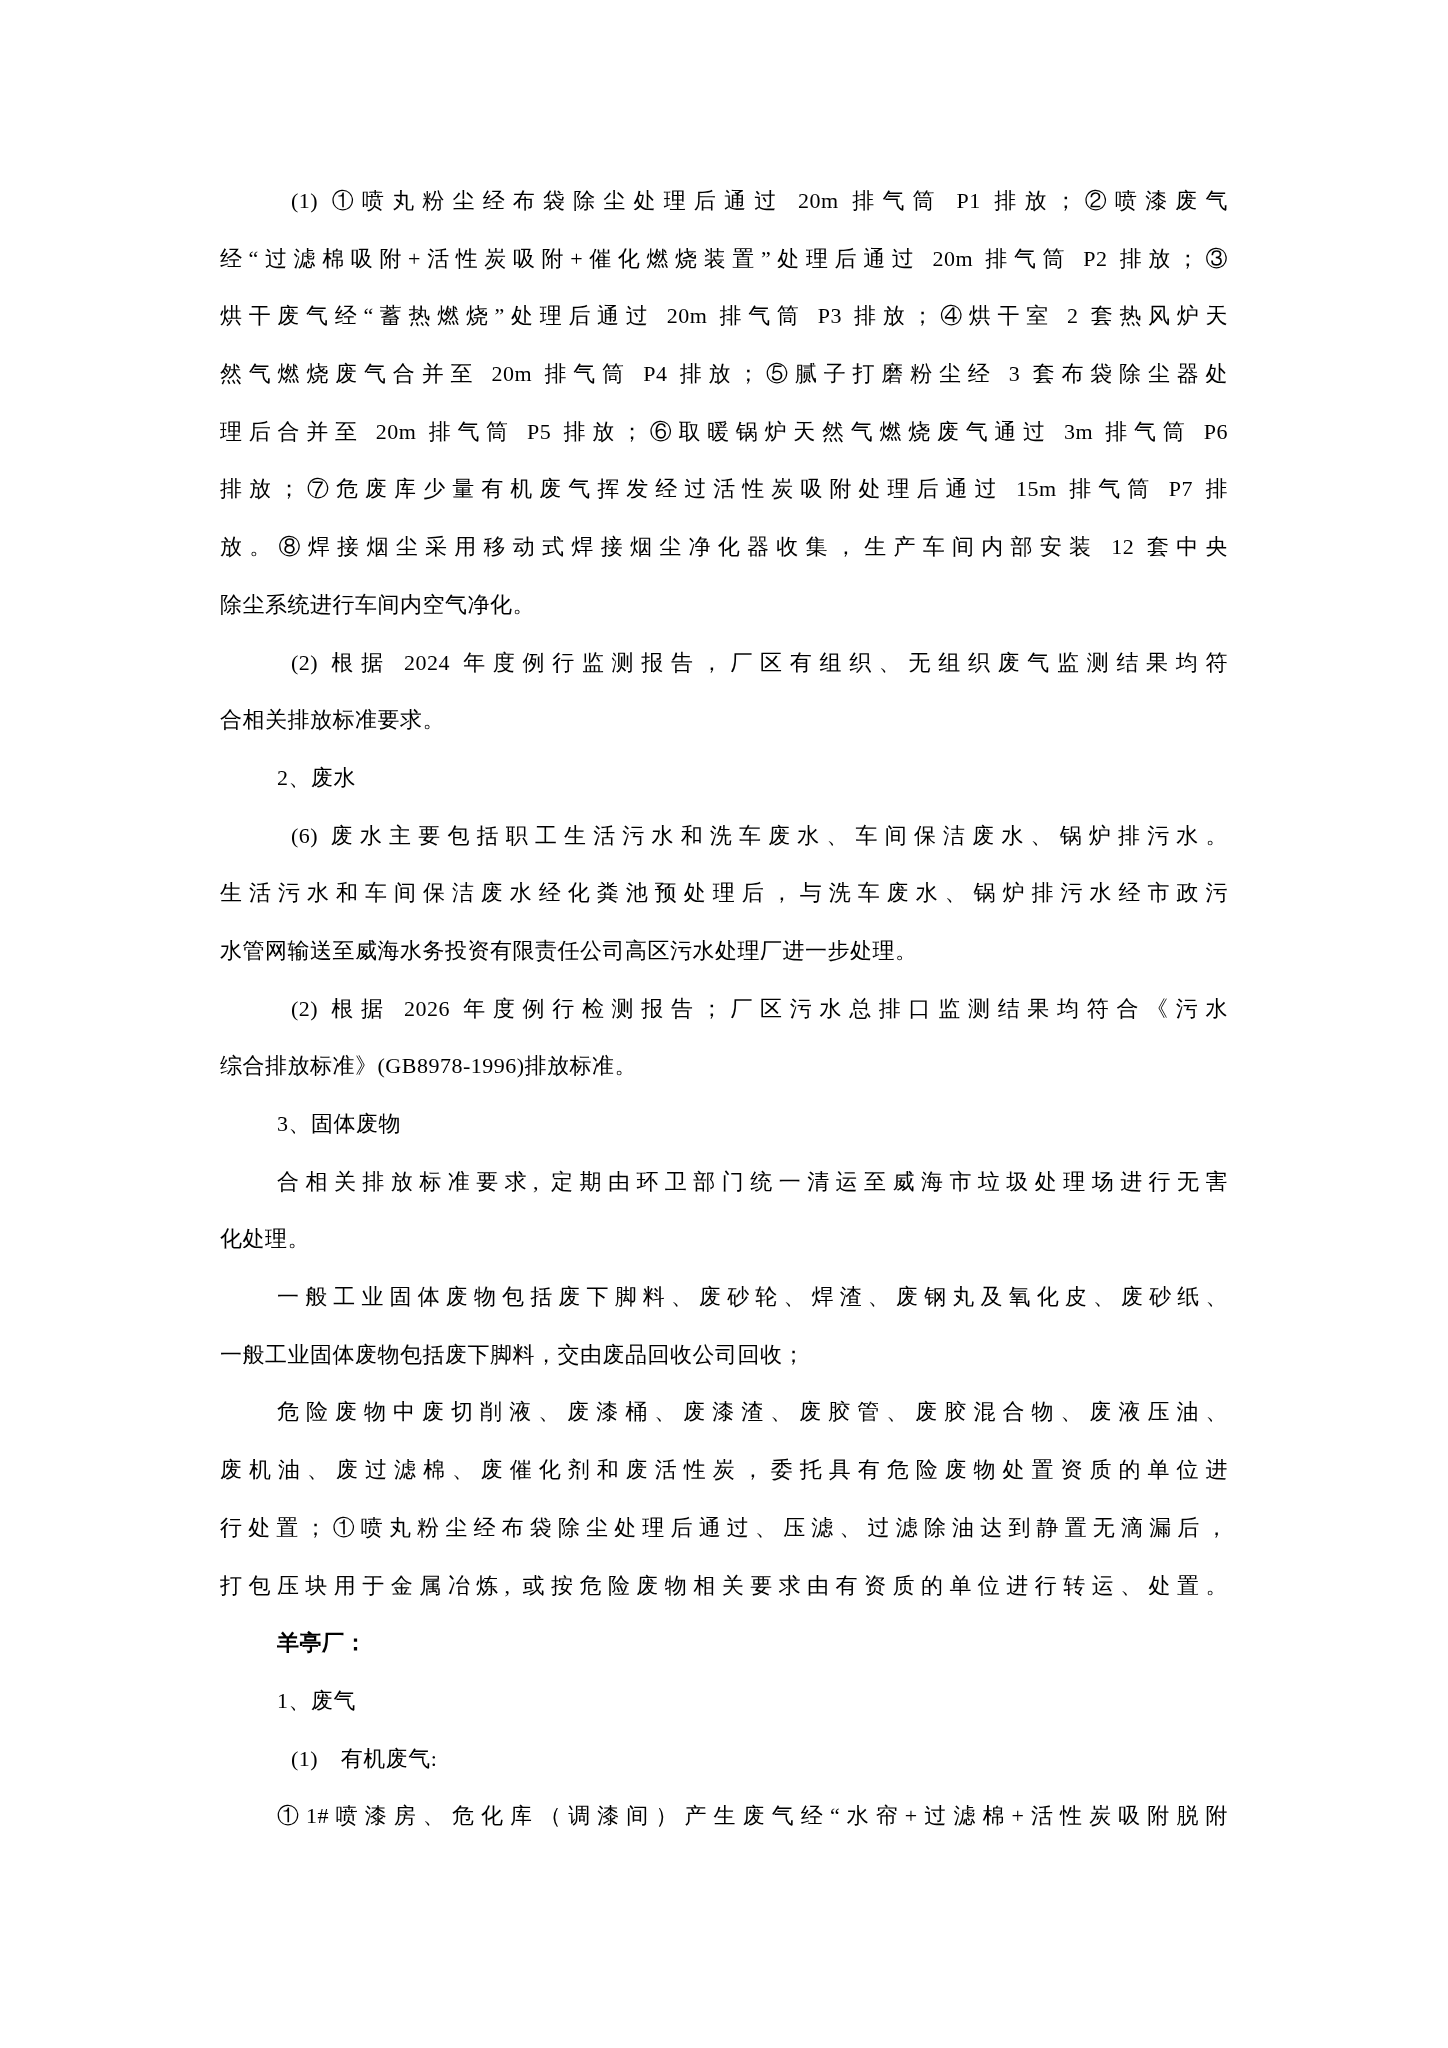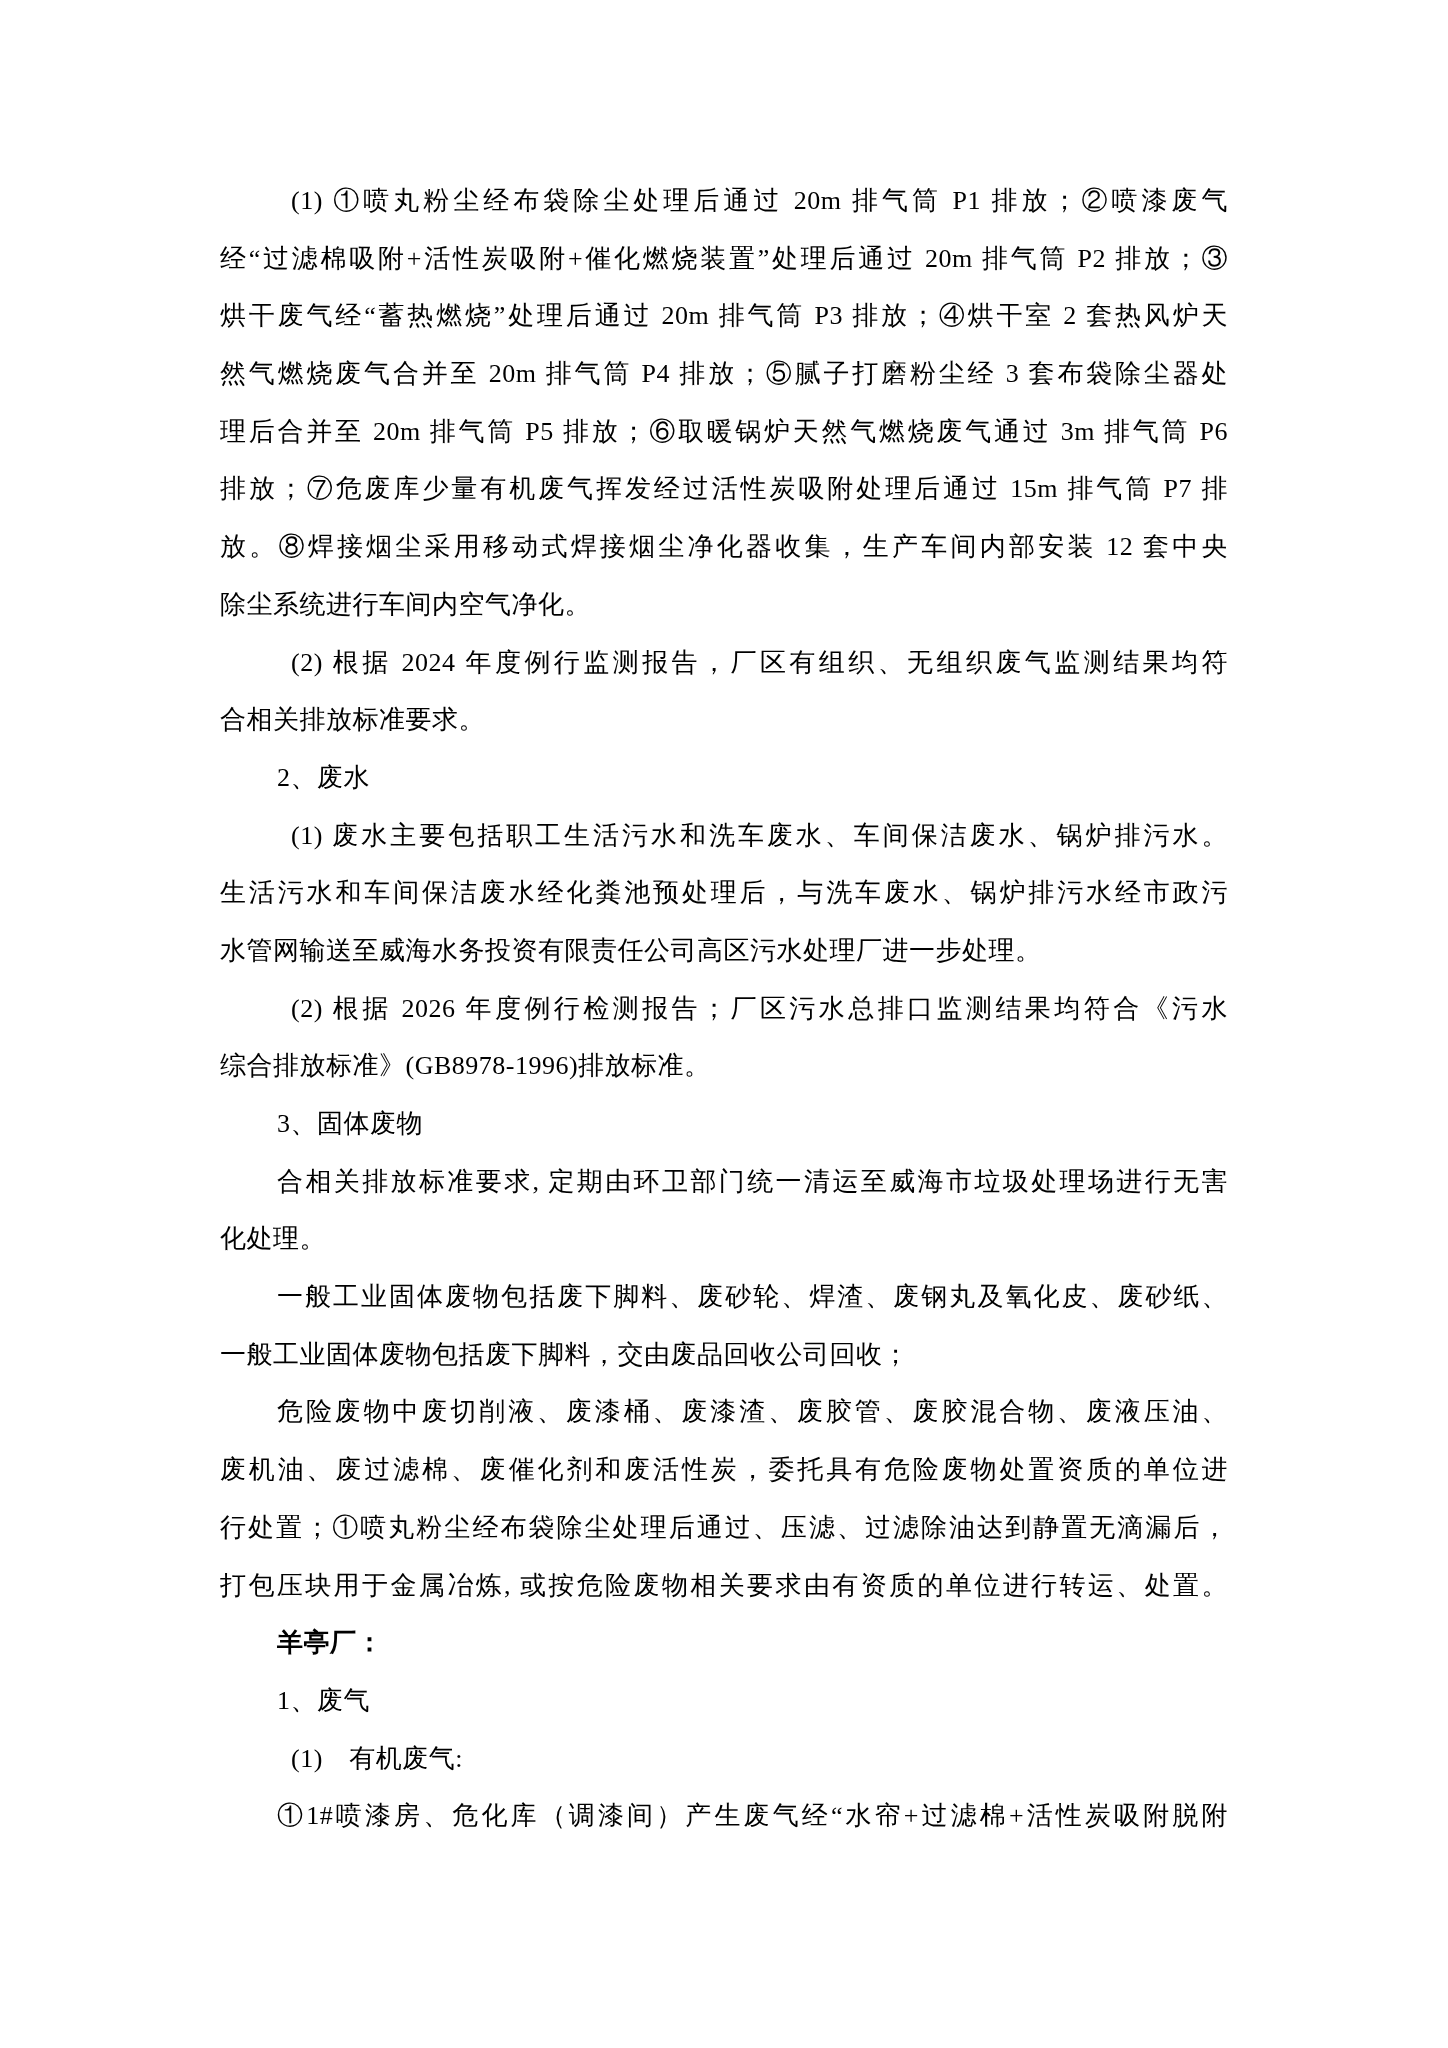--- a/index.html
+++ b/index.html
@@ -16,21 +16,21 @@
     font-family: "Liberation Serif", "DejaVu Serif", serif;
   }
   .content {
     position: absolute;
     left: 220px;
     top: 172px;
     width: 1008px;
     color: #000000;
   }
   .line {
-    font-size: 26px;
+    font-size: 22px;
     line-height: 57.7px;
     height: 57.7px;
     white-space: nowrap;
     text-align: left;
     letter-spacing: 0.5px;
   }
   .line.flush {
     text-align: justify;
     text-align-last: justify;
     text-justify: inter-character;
@@ -48,21 +48,21 @@
       <div class="line flush">经“过滤棉吸附+活性炭吸附+催化燃烧装置”处理后通过 20m 排气筒 P2 排放；③</div>
       <div class="line flush">烘干废气经“蓄热燃烧”处理后通过 20m 排气筒 P3 排放；④烘干室 2 套热风炉天</div>
       <div class="line flush">然气燃烧废气合并至 20m 排气筒 P4 排放；⑤腻子打磨粉尘经 3 套布袋除尘器处</div>
       <div class="line flush">理后合并至 20m 排气筒 P5 排放；⑥取暖锅炉天然气燃烧废气通过 3m 排气筒 P6</div>
       <div class="line flush">排放；⑦危废库少量有机废气挥发经过活性炭吸附处理后通过 15m 排气筒 P7 排</div>
       <div class="line flush">放。⑧焊接烟尘采用移动式焊接烟尘净化器收集，生产车间内部安装 12 套中央</div>
       <div class="line">除尘系统进行车间内空气净化。</div>
       <div class="line flush indent-paren">(2) 根据 2024 年度例行监测报告，厂区有组织、无组织废气监测结果均符</div>
       <div class="line">合相关排放标准要求。</div>
       <div class="line indent-cjk">2、废水</div>
-      <div class="line flush indent-paren">(1) 废水主要包括职工生活污水和洗车废水、车间保洁废水、锅炉排污水。</div>
+      <div class="line flush indent-paren">(6) 废水主要包括职工生活污水和洗车废水、车间保洁废水、锅炉排污水。</div>
       <div class="line flush">生活污水和车间保洁废水经化粪池预处理后，与洗车废水、锅炉排污水经市政污</div>
       <div class="line">水管网输送至威海水务投资有限责任公司高区污水处理厂进一步处理。</div>
       <div class="line flush indent-paren">(2) 根据 2026 年度例行检测报告；厂区污水总排口监测结果均符合《污水</div>
       <div class="line">综合排放标准》(GB8978-1996)排放标准。</div>
       <div class="line indent-cjk">3、固体废物</div>
       <div class="line flush indent-cjk">合相关排放标准要求, 定期由环卫部门统一清运至威海市垃圾处理场进行无害</div>
       <div class="line">化处理。</div>
       <div class="line flush indent-cjk">一般工业固体废物包括废下脚料、废砂轮、焊渣、废钢丸及氧化皮、废砂纸、</div>
       <div class="line">一般工业固体废物包括废下脚料，交由废品回收公司回收；</div>
       <div class="line flush indent-cjk">危险废物中废切削液、废漆桶、废漆渣、废胶管、废胶混合物、废液压油、</div>

